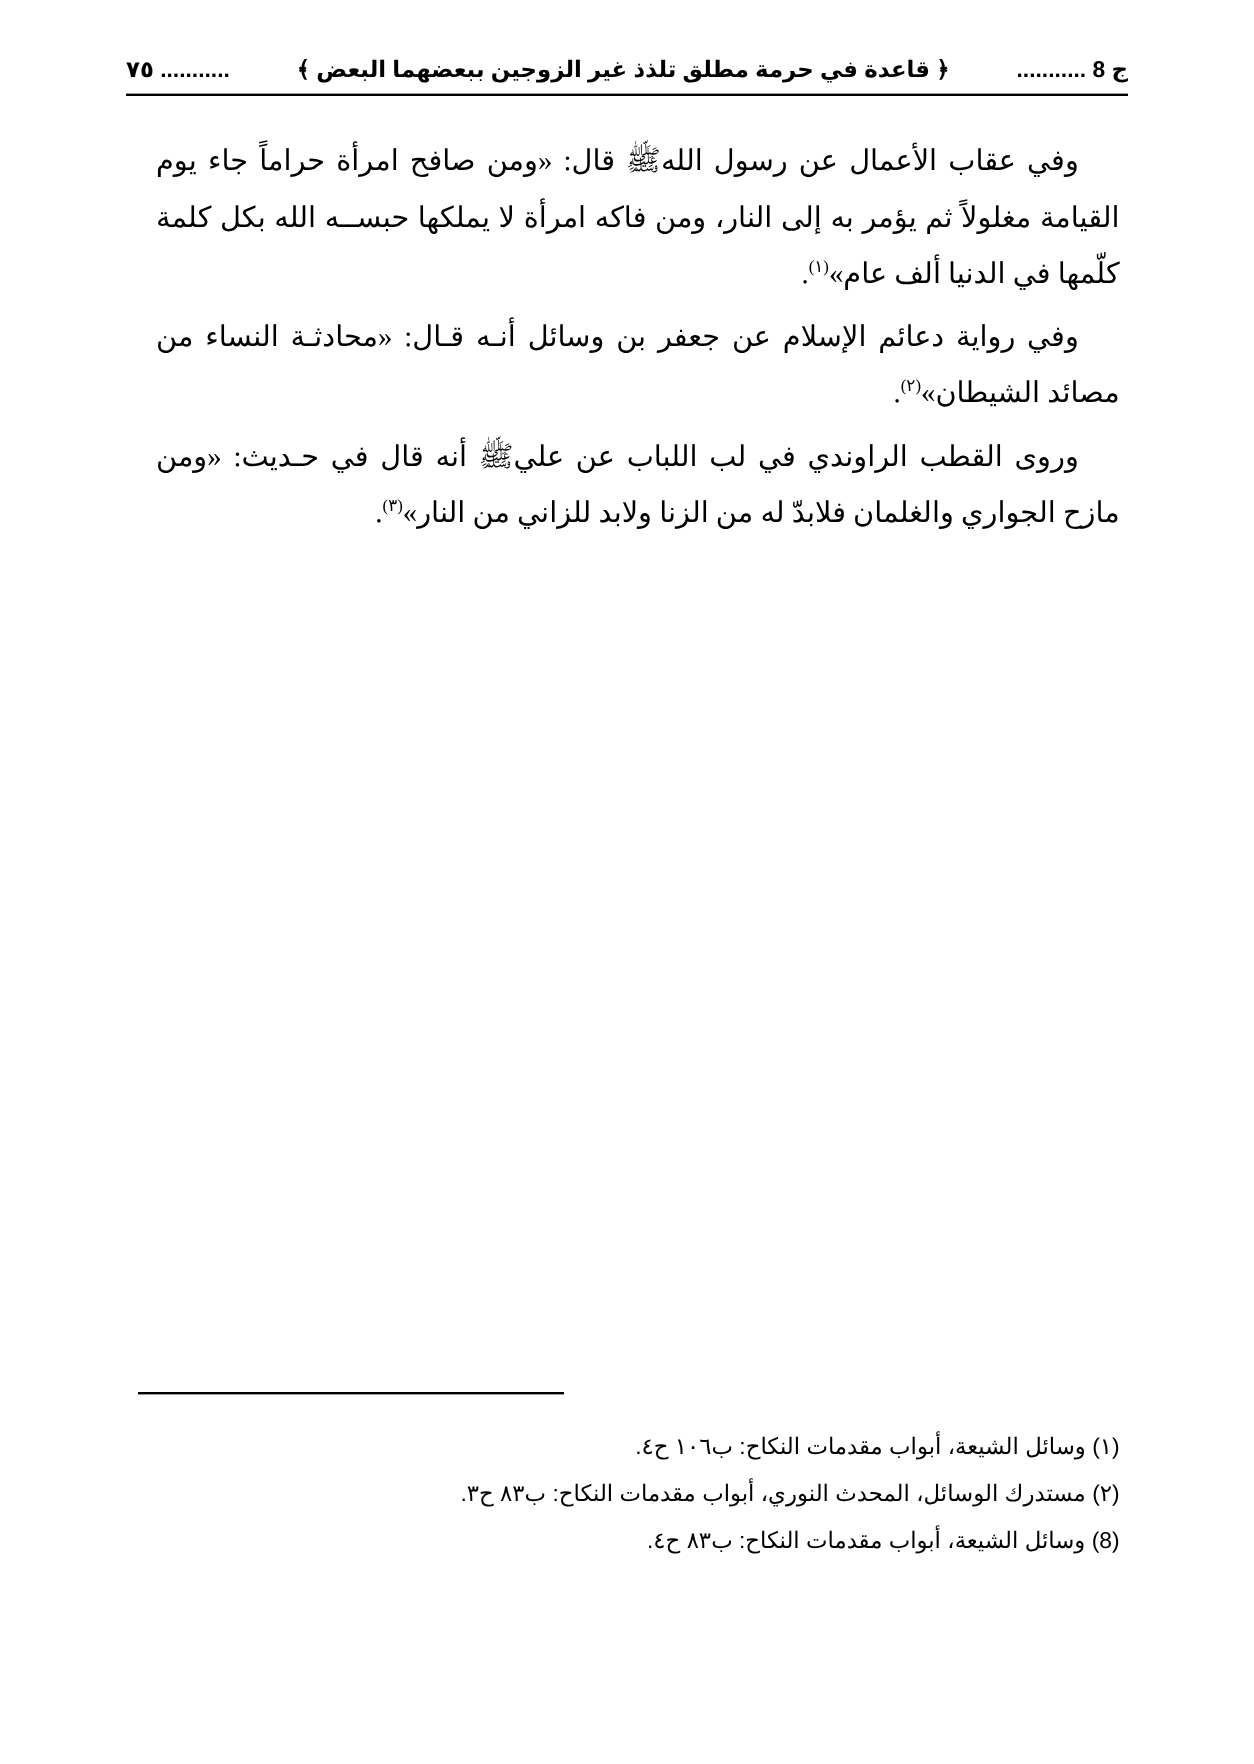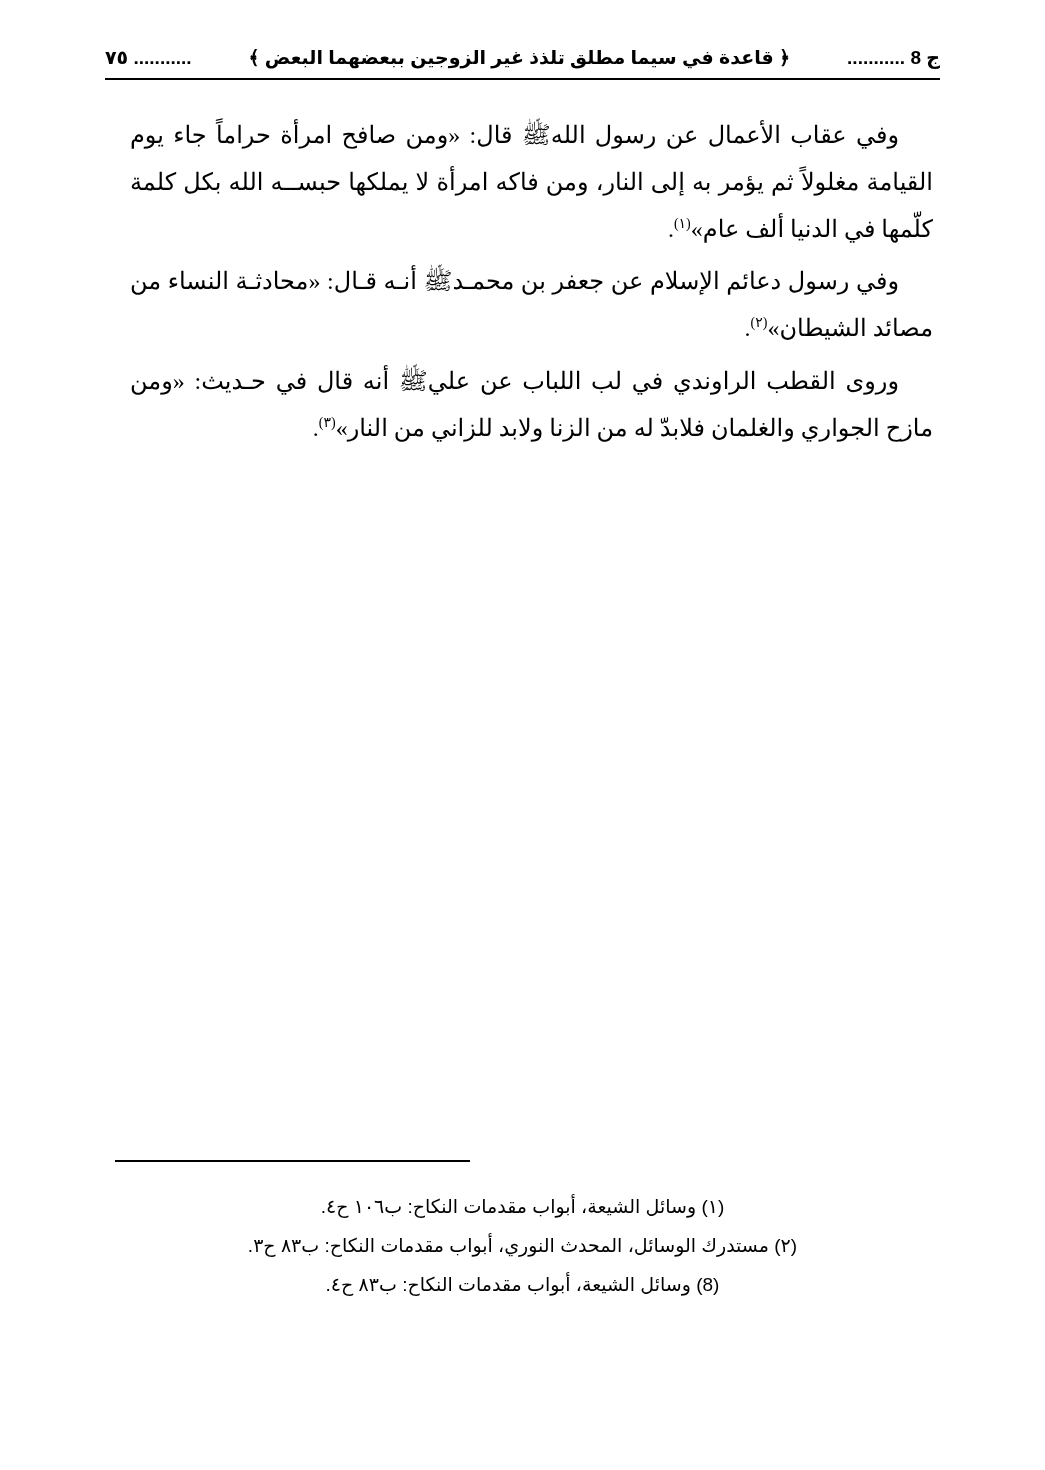--- a/index.html
+++ b/index.html
@@ -70,50 +70,50 @@
     right: 575px;
     width: 355px;
     border-top: 2.5px solid #000;
   }
   .footnotes {
     position: absolute;
     top: 1188px;
     right: 112px;
     left: 112px;
     direction: rtl;
-    text-align: center;
+    text-align: right;
     font-family: "Liberation Sans", "DejaVu Sans", sans-serif;
     font-size: 19px;
     line-height: 2.05;
   }
   .footnotes div {
     white-space: nowrap;
   }
 </style>
 </head>
 <body>
 
 <div class="page">
 
   <div class="header">
     <span class="hdr-part">ج 8 ...........</span>
-    <span class="hdr-part">﴿ قاعدة في سيما مطلق تلذذ غير الزوجين ببعضهما البعض ﴾</span>
+    <span class="hdr-part">﴿ قاعدة في حرمة مطلق تلذذ غير الزوجين ببعضهما البعض ﴾</span>
     <span class="hdr-part">........... ٧٥</span>
   </div>
 
   <div class="header-rule"></div>
 
   <div class="body">
 
     <p>
       <span>وفي عقاب الأعمال عن رسول اللهﷺ قال: «ومن صافح امرأة حراماً جاء يوم القيامة مغلولاً ثم يؤمر به إلى النار، ومن فاكه امرأة لا يملكها حبســه الله بكل كلمة كلّمها في الدنيا ألف عام»</span><sup class="fn">(١)</sup><span>.</span>
     </p>
 
     <p>
-      <span>وفي رسول دعائم الإسلام عن جعفر بن محمـدﷺ أنـه قـال: «محادثـة النساء من مصائد الشيطان»</span><sup class="fn">(٢)</sup><span>.</span>
+      <span>وفي رواية دعائم الإسلام عن جعفر بن وسائل أنـه قـال: «محادثـة النساء من مصائد الشيطان»</span><sup class="fn">(٢)</sup><span>.</span>
     </p>
 
     <p>
       <span>وروى القطب الراوندي في لب اللباب عن عليﷺ أنه قال في حـديث: «ومن مازح الجواري والغلمان فلابدّ له من الزنا ولابد للزاني من النار»</span><sup class="fn">(٣)</sup><span>.</span>
     </p>
 
 
 
   </div>
 

